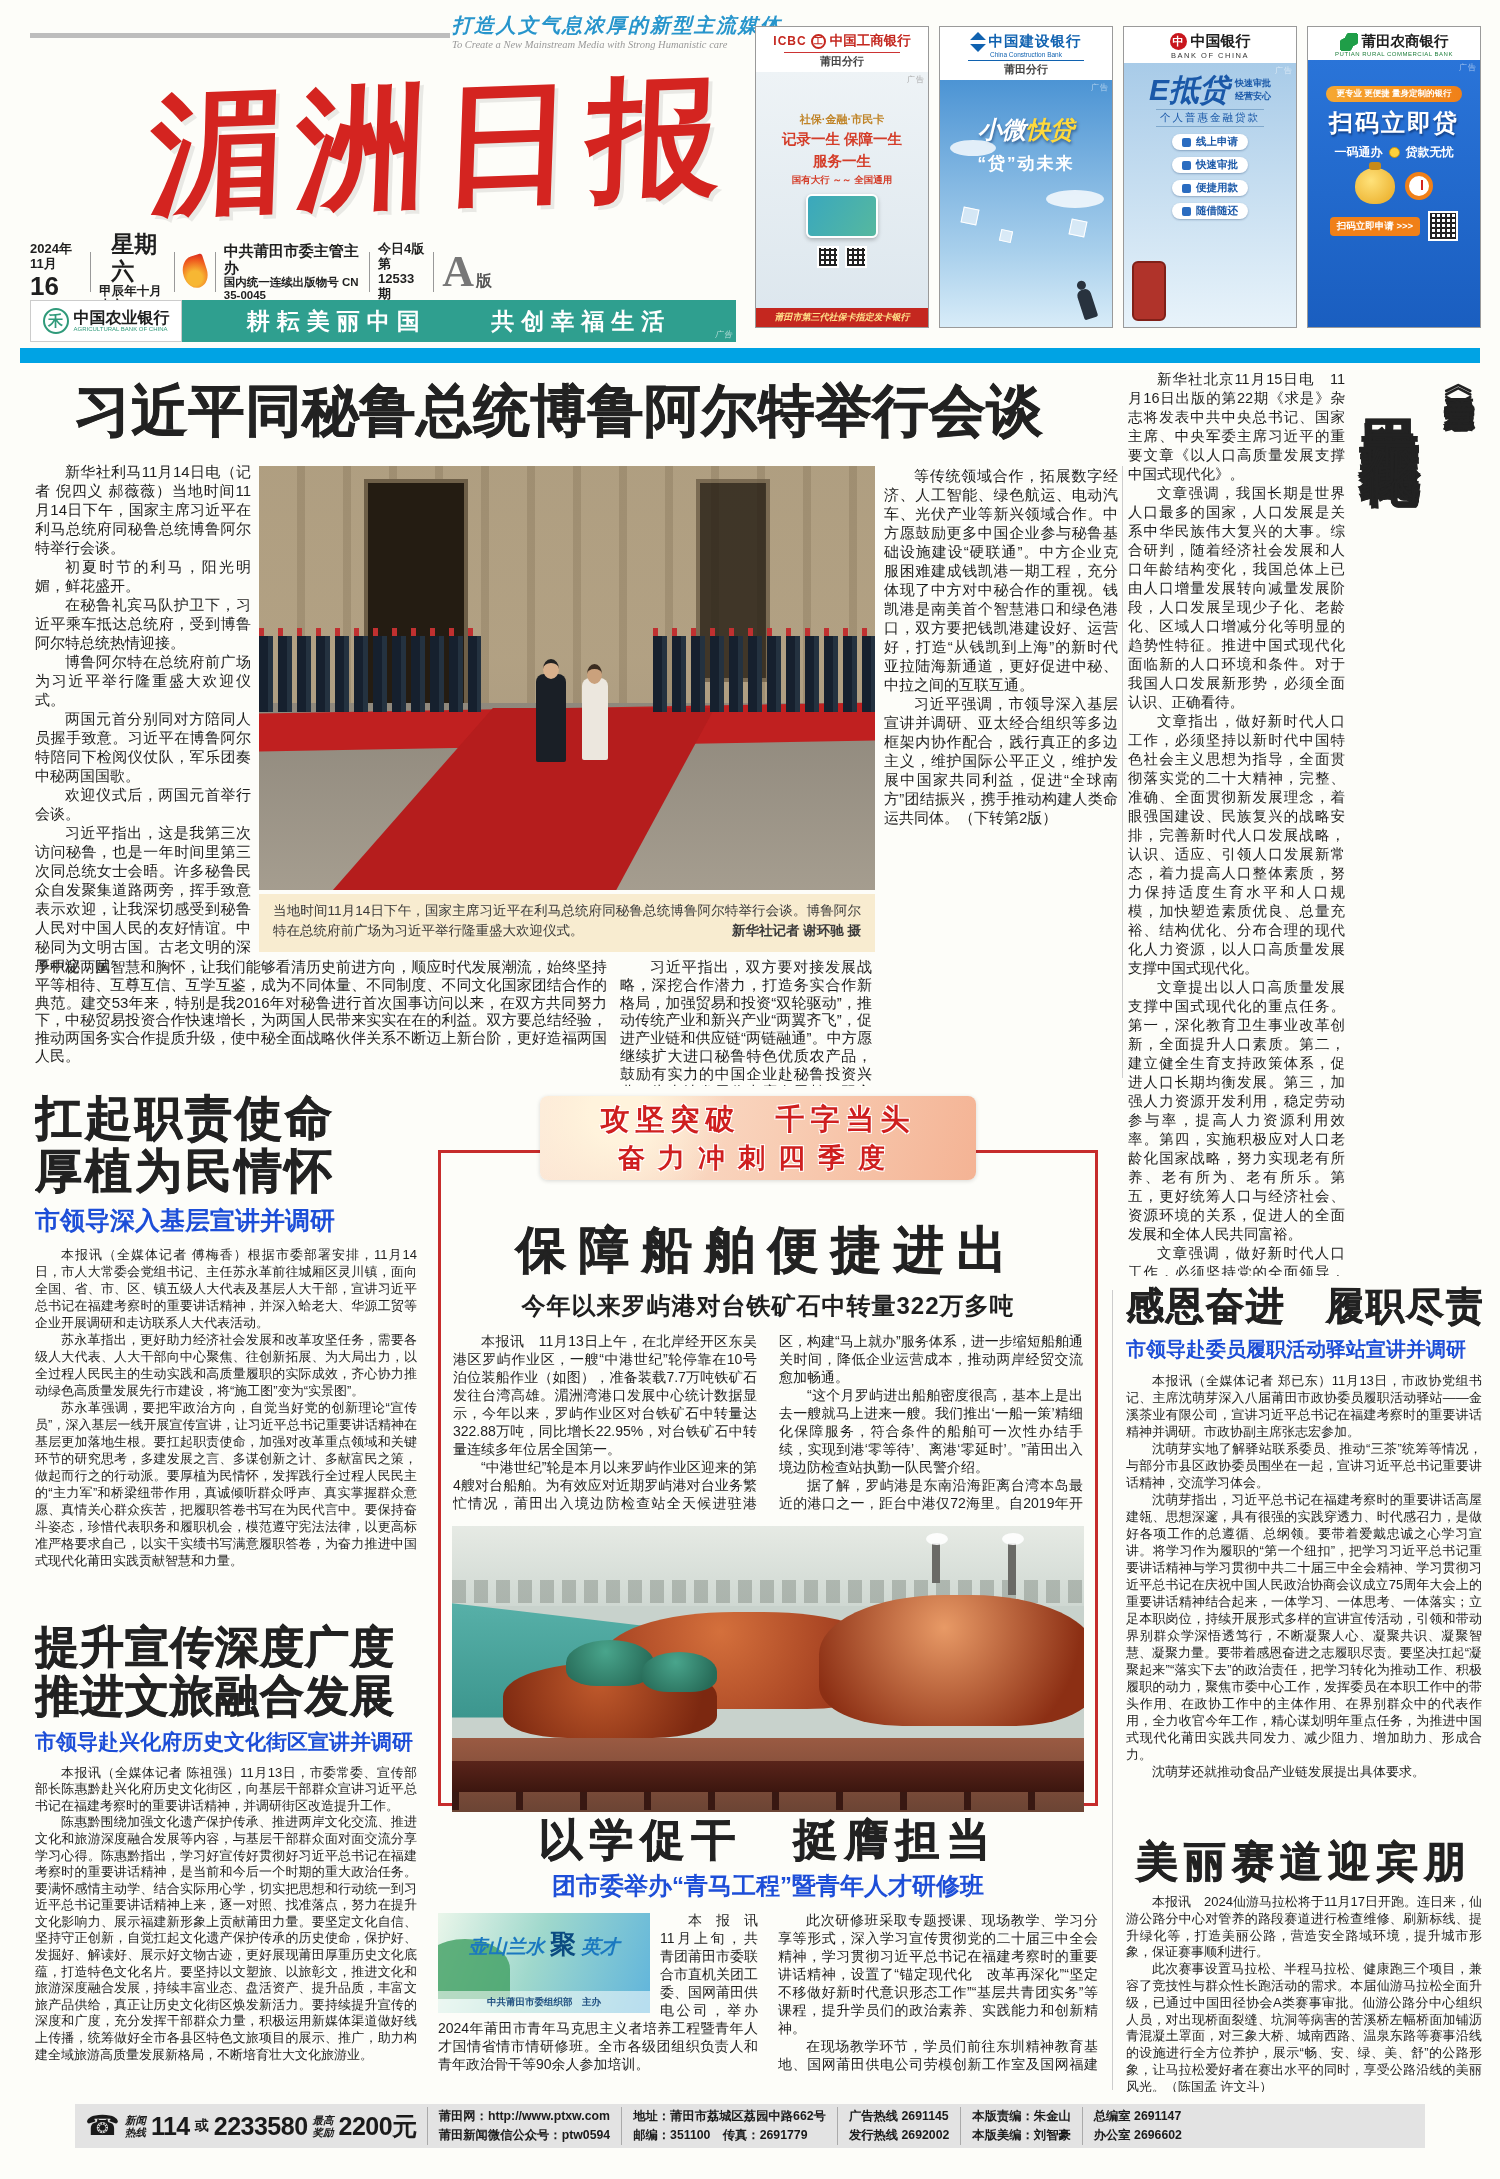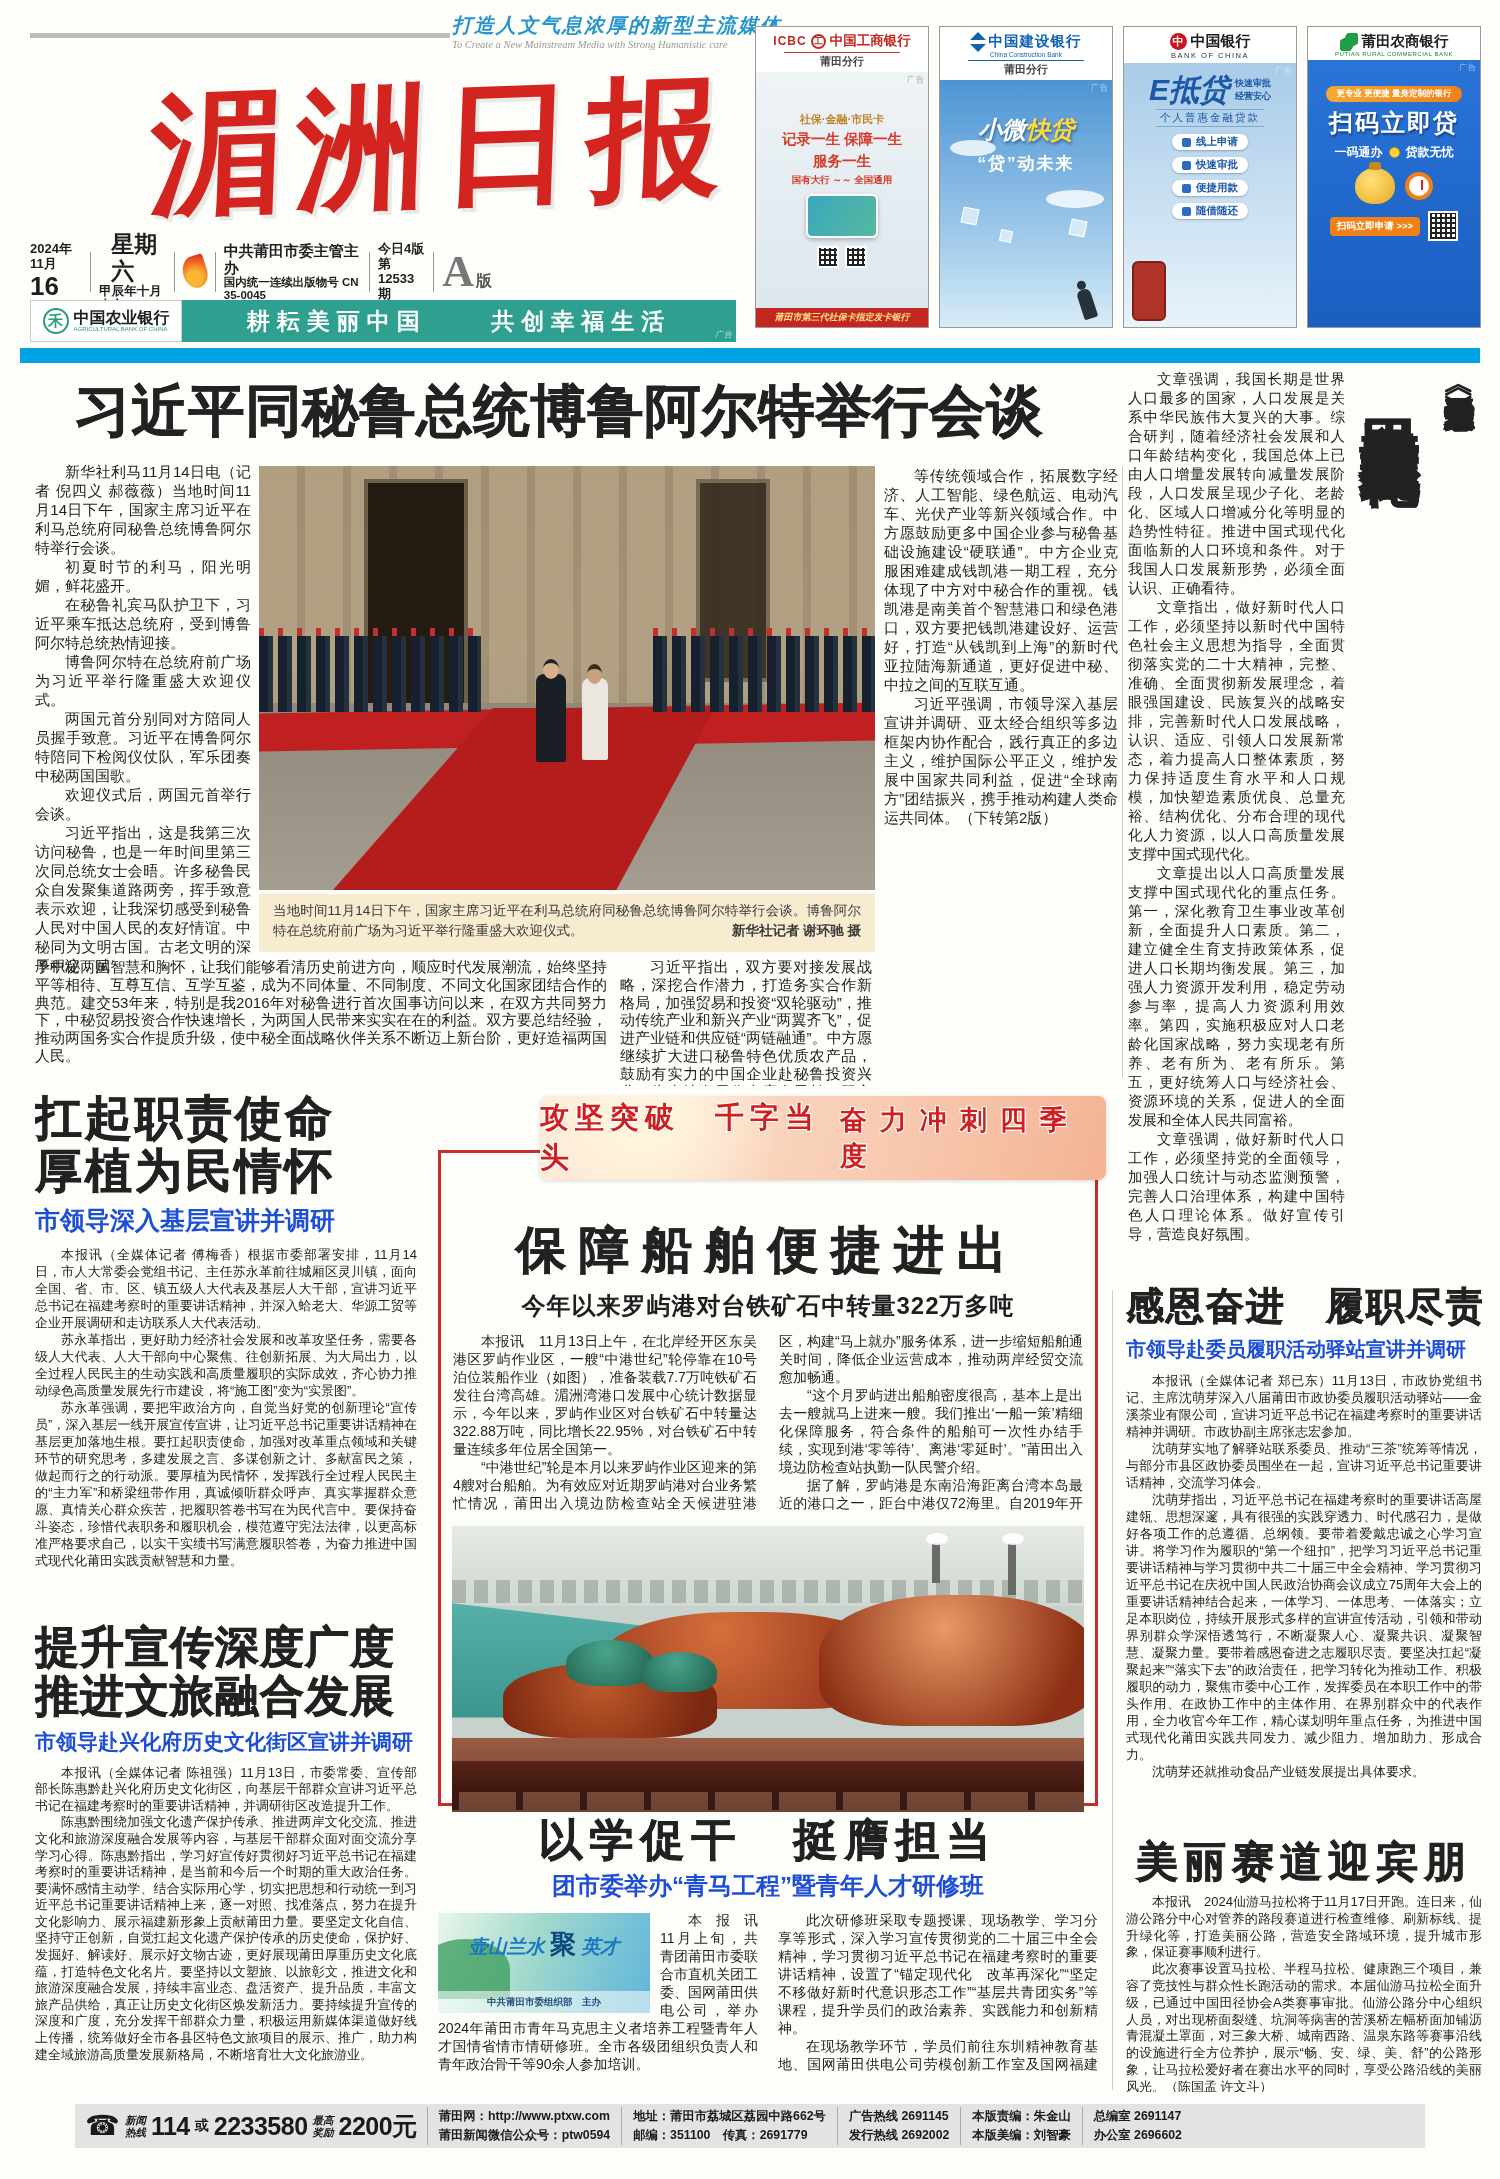--- a/index.html
+++ b/index.html
@@ -148,21 +148,21 @@
   #art-duty h1 { font-size:47px; letter-spacing:3px; }
   #art-duty h2 { font-size:25px; }
   #art-duty .body { font-size:13px; line-height:17px; height:372px; }
   #art-culture { left:35px; top:1622px; width:382px; height:472px; }
   #art-culture h1 { font-size:44px; letter-spacing:1px; }
   #art-culture h2 { font-size:21px; }
   #art-culture .body { font-size:13px; line-height:16.6px; height:310px; }
 
   
   #port-box { position:absolute; left:438px; top:1150px; width:660px; height:656px; border:3px solid #c62c2c; }
-  #port-banner { position:absolute; left:540px; top:1096px; width:566px; height:84px; border-radius:8px; background:radial-gradient(circle at 18% 20%, #fff3dc 8%, rgba(0,0,0,0) 30%), linear-gradient(105deg,#fce8d8,#f8cdb4 55%,#f4b394); display:flex; flex-direction:row; align-items:center; justify-content:center; box-shadow:0 1px 4px rgba(0,0,0,.15); }
+  #port-banner { position:absolute; left:540px; top:1096px; width:436px; height:84px; border-radius:8px; background:radial-gradient(circle at 18% 20%, #fff3dc 8%, rgba(0,0,0,0) 30%), linear-gradient(105deg,#fce8d8,#f8cdb4 55%,#f4b394); display:flex; flex-direction:column; align-items:center; justify-content:center; box-shadow:0 1px 4px rgba(0,0,0,.15); }
   .pb-l1 { font-size:29px; font-weight:900; color:#cf1f1f; letter-spacing:6px; text-shadow:1px 1px 0 #fff,-1px -1px 0 #fff,1px -1px 0 #fff,-1px 1px 0 #fff; }
   .pb-l2 { font-size:27px; font-weight:900; color:#cf1f1f; letter-spacing:13px; text-shadow:1px 1px 0 #fff,-1px -1px 0 #fff,1px -1px 0 #fff,-1px 1px 0 #fff; }
   #port-headline { margin-top:64px; text-align:center; font-size:50px; letter-spacing:13px; }
   #port-sub { text-align:center; font-size:24px; font-weight:800; margin-top:6px; letter-spacing:1px; }
   #port-body { margin:10px 12px 0; height:188px; column-count:2; column-gap:22px; font-size:14px; line-height:18px; overflow:hidden; }
   #port-photo { position:relative; width:632px; height:286px; margin:6px auto 0; overflow:hidden; background:#c8d2cc; }
   .pp-sky { position:absolute; inset:0 0 72% 0; background:linear-gradient(180deg,#e6eae4,#cfd8d2); }
   .pp-city { position:absolute; left:0; top:19%; width:100%; height:8%; background:repeating-linear-gradient(90deg,#8d968e 0 14px,rgba(0,0,0,0) 14px 22px); opacity:.55; }
   .pp-chimney { position:absolute; width:8px; height:40px; background:#6a6a66; top:6%; }
   .pp-chimney::after { content:""; position:absolute; top:-10px; left:-6px; width:22px; height:12px; border-radius:50%; background:rgba(255,255,255,.9); }
@@ -408,20 +408,21 @@
       <p class="para">习近平强调，市领导深入基层宣讲并调研、亚太经合组织等多边框架内协作配合，践行真正的多边主义，维护国际公平正义，维护发展中国家共同利益，促进“全球南方”团结振兴，携手推动构建人类命运共同体。（下转第2版）</p>
     </div>
   <div id="lead-wide">予中秘两国智慧和胸怀，让我们能够看清历史前进方向，顺应时代发展潮流，始终坚持平等相待、互尊互信、互学互鉴，成为不同体量、不同制度、不同文化国家团结合作的典范。建交53年来，特别是我2016年对秘鲁进行首次国事访问以来，在双方共同努力下，中秘贸易投资合作快速增长，为两国人民带来实实在在的利益。双方要总结经验，推动两国务实合作提质升级，使中秘全面战略伙伴关系不断迈上新台阶，更好造福两国人民。</div>
   <div id="lead-mid2">
       <p class="para">习近平指出，双方要对接发展战略，深挖合作潜力，打造务实合作新格局，加强贸易和投资“双轮驱动”，推动传统产业和新兴产业“两翼齐飞”，促进产业链和供应链“两链融通”。中方愿继续扩大进口秘鲁特色优质农产品，鼓励有实力的中国企业赴秘鲁投资兴业，为当地发展作出应有贡献。双方要统筹推进矿产能源、基础设施、交通通信</p>
     </div>
 
   <div class="vrule" style="left:1122px;top:466px;height:612px"></div>
 
   <div id="qiushi-body" class="newsbody">
+      <p class="para">新华社北京11月15日电　11月16日出版的第22期《求是》杂志将发表中共中央总书记、国家主席、中央军委主席习近平的重要文章《以人口高质量发展支撑中国式现代化》。</p>
       <p class="para">文章强调，我国长期是世界人口最多的国家，人口发展是关系中华民族伟大复兴的大事。综合研判，随着经济社会发展和人口年龄结构变化，我国总体上已由人口增量发展转向减量发展阶段，人口发展呈现少子化、老龄化、区域人口增减分化等明显的趋势性特征。推进中国式现代化面临新的人口环境和条件。对于我国人口发展新形势，必须全面认识、正确看待。</p>
       <p class="para">文章指出，做好新时代人口工作，必须坚持以新时代中国特色社会主义思想为指导，全面贯彻落实党的二十大精神，完整、准确、全面贯彻新发展理念，着眼强国建设、民族复兴的战略安排，完善新时代人口发展战略，认识、适应、引领人口发展新常态，着力提高人口整体素质，努力保持适度生育水平和人口规模，加快塑造素质优良、总量充裕、结构优化、分布合理的现代化人力资源，以人口高质量发展支撑中国式现代化。</p>
       <p class="para">文章提出以人口高质量发展支撑中国式现代化的重点任务。第一，深化教育卫生事业改革创新，全面提升人口素质。第二，建立健全生育支持政策体系，促进人口长期均衡发展。第三，加强人力资源开发利用，稳定劳动参与率，提高人力资源利用效率。第四，实施积极应对人口老龄化国家战略，努力实现老有所养、老有所为、老有所乐。第五，更好统筹人口与经济社会、资源环境的关系，促进人的全面发展和全体人民共同富裕。</p>
       <p class="para">文章强调，做好新时代人口工作，必须坚持党的全面领导，加强人口统计与动态监测预警，完善人口治理体系，构建中国特色人口理论体系。做好宣传引导，营造良好氛围。</p>
     </div>
   <div id="qiushi-headline" class="hl">以人口高质量发展支撑中国式现代化</div>
   <div id="qiushi-kicker">《求是》杂志发表习近平总书记重要文章</div>
 
   <div class="art" id="art-duty">
     <h1 class="hl"><span>扛起职责使命</span><br><span>厚植为民情怀</span></h1>

